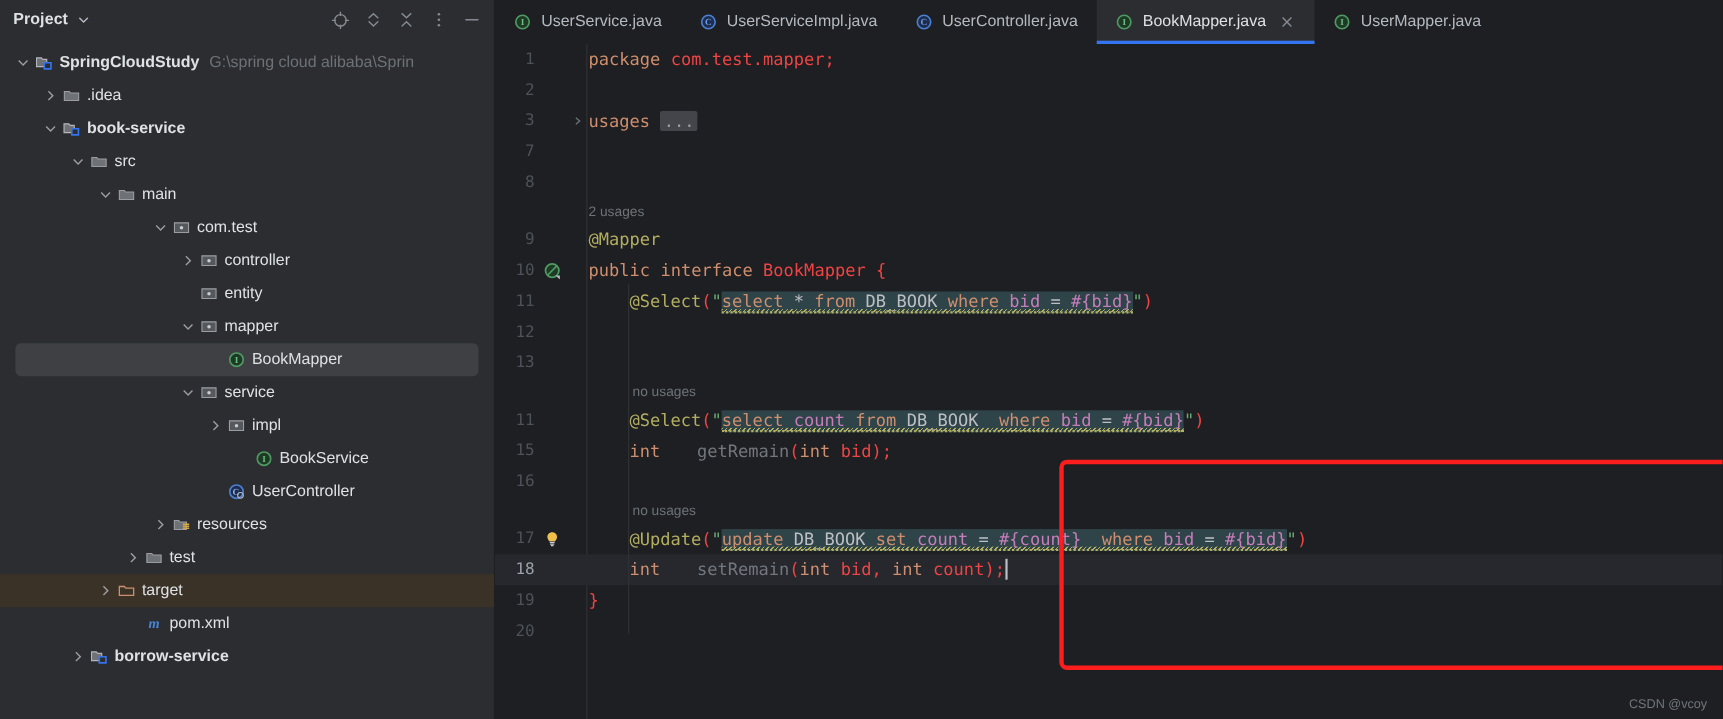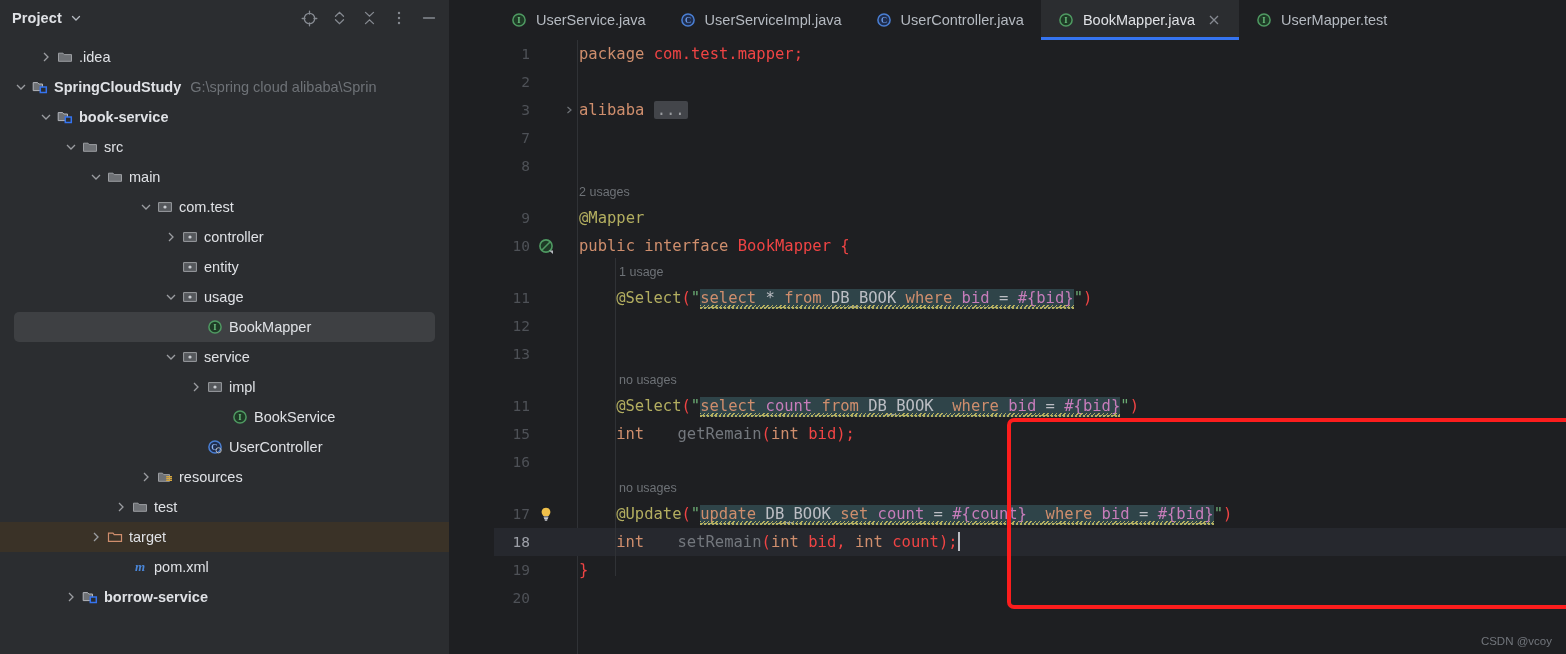--- a/index.html
+++ b/index.html
@@ -2,21 +2,21 @@
 <html><head>
 <meta charset="utf-8">
 <style>
   * { box-sizing: border-box; margin: 0; padding: 0; }
   html, body {
     width: 1566px; height: 654px;
     background: #1e1f22;
     font-family: "Liberation Sans", sans-serif;
     overflow: hidden;
   }
-  #app { position: relative; width: 1566px; height: 458px; display: flex; gap: 44px; }
+  #app { position: relative; width: 1566px; height: 458px; display: flex; }
 
   
   #sidebar {
     width: 450px; height: 654px;
     background: #2b2d30;
     position: relative;
     flex: 0 0 450px;
     border-right: 1px solid #1e1f22;
   }
   #sidebar-header {
@@ -174,50 +174,50 @@
         <span class="sb-tool">
           <svg width="16" height="16" viewBox="0 0 16 16">
               <path d="M2.5 8 H13.5" stroke="#868a91" stroke-width="1.3" stroke-linecap="round"></path>
             </svg>
         </span>
       </div>
     </div>
 
     <div id="tree">
         <div class="row">
-          <span class="arrow" style="margin-left: 37px;">
-            <svg width="16" height="16" viewBox="0 0 16 16">
-              <path d="M6 4 L10 8 L6 12" fill="none" stroke="#9b9da1" stroke-width="1.3"></path>
-            </svg>
-          </span>
-          <span class="ico">
-            <svg width="16" height="16" viewBox="0 0 16 16">
-              <path d="M1.5 4.2 H6 L7.2 5.6 H14.5 V12.3 H1.5 Z" fill="#6e7175" stroke="#9b9da1" stroke-width="1"></path>
-            </svg>
-          </span>
-          <span class="lbl">.idea</span>
-        </div>
-        <div class="row">
           <span class="arrow" style="margin-left: 12px;">
             <svg width="16" height="16" viewBox="0 0 16 16">
               <path d="M4 6 L8 10 L12 6" fill="none" stroke="#9b9da1" stroke-width="1.3"></path>
             </svg>
           </span>
           <span class="ico">
             <svg width="16" height="16" viewBox="0 0 16 16">
               <path d="M1.2 3.6 H5.6 L6.8 5 H10.5 V11.6 H1.2 Z" fill="#6e7175" stroke="#b3b6bb" stroke-width="1"></path>
               <path d="M8.3 8.0 H14.3 V13.6 H8.3 Z" fill="#2b2d30" stroke="#3574f0" stroke-width="1.5"></path>
             </svg>
           </span>
           <span class="lbl bold">SpringCloudStudy</span>
           <span class="path">G:\spring cloud alibaba\Sprin</span>
         </div>
         <div class="row">
           <span class="arrow" style="margin-left: 37px;">
             <svg width="16" height="16" viewBox="0 0 16 16">
+              <path d="M6 4 L10 8 L6 12" fill="none" stroke="#9b9da1" stroke-width="1.3"></path>
+            </svg>
+          </span>
+          <span class="ico">
+            <svg width="16" height="16" viewBox="0 0 16 16">
+              <path d="M1.5 4.2 H6 L7.2 5.6 H14.5 V12.3 H1.5 Z" fill="#6e7175" stroke="#9b9da1" stroke-width="1"></path>
+            </svg>
+          </span>
+          <span class="lbl">.idea</span>
+        </div>
+        <div class="row">
+          <span class="arrow" style="margin-left: 37px;">
+            <svg width="16" height="16" viewBox="0 0 16 16">
               <path d="M4 6 L8 10 L12 6" fill="none" stroke="#9b9da1" stroke-width="1.3"></path>
             </svg>
           </span>
           <span class="ico">
             <svg width="16" height="16" viewBox="0 0 16 16">
               <path d="M1.2 3.6 H5.6 L6.8 5 H10.5 V11.6 H1.2 Z" fill="#6e7175" stroke="#b3b6bb" stroke-width="1"></path>
               <path d="M8.3 8.0 H14.3 V13.6 H8.3 Z" fill="#2b2d30" stroke="#3574f0" stroke-width="1.5"></path>
             </svg>
           </span>
           <span class="lbl bold">book-service</span>
@@ -291,21 +291,21 @@
             <svg width="16" height="16" viewBox="0 0 16 16">
               <path d="M4 6 L8 10 L12 6" fill="none" stroke="#9b9da1" stroke-width="1.3"></path>
             </svg>
           </span>
           <span class="ico">
             <svg width="16" height="16" viewBox="0 0 16 16">
               <path d="M1.6 3.6 H14.4 V12.4 H1.6 Z" fill="#55585c" stroke="#9b9da1" stroke-width="1"></path>
               <circle cx="8" cy="8" r="1.6" fill="#c9ccd1"></circle>
             </svg>
           </span>
-          <span class="lbl">usage</span>
+          <span class="lbl">mapper</span>
         </div>
         <div class="row selected">
           <span class="arrow" style="margin-left: 173px;"></span>
           <span class="ico">
             <svg width="16" height="16" viewBox="0 0 16 16">
               <circle cx="8" cy="8" r="6.1" fill="#1e3a26" stroke="#4f9a62" stroke-width="1.5"></circle>
               <text x="8" y="11.1" fill="#6cbf7e" font-size="8.5" font-family="Liberation Serif, serif" font-weight="bold" text-anchor="middle">I</text>
             </svg>
           </span>
           <span class="lbl">BookMapper</span>
@@ -469,21 +469,21 @@
             </svg>
           </span>
         </div>
         <div class="tab">
           <span style="display: flex;">
             <svg width="16" height="16" viewBox="0 0 16 16">
               <circle cx="8" cy="8" r="6.1" fill="#1e3a26" stroke="#4f9a62" stroke-width="1.5"></circle>
               <text x="8" y="11.1" fill="#6cbf7e" font-size="8.5" font-family="Liberation Serif, serif" font-weight="bold" text-anchor="middle">I</text>
             </svg>
           </span>
-          <span class="tlbl">UserMapper.test</span>
+          <span class="tlbl">UserMapper.java</span>
         </div>
       </div>
 
     <div id="code-pane">
       <div id="gutter-sep"></div>
       <div id="code-lines">
           <div class="code-row">
             <span class="lnum">1</span>
             <span class="codetext" style="left: 85px;"><span class="kw">package</span> <span class="ident">com.test.mapper</span><span class="ident">;</span></span>
           </div>
@@ -491,21 +491,21 @@
             <span class="lnum">2</span>
             <span class="codetext" style="left: 85px;"></span>
           </div>
           <div class="code-row">
             <span class="lnum">3</span>
             <span class="fold">
               <svg width="10" height="10" viewBox="0 0 10 10">
                 <path d="M3.5 2 L7 5 L3.5 8" stroke="#6e7277" stroke-width="1.2" fill="none"></path>
               </svg>
             </span>
-            <span class="codetext" style="left: 85px;"><span class="kw">alibaba</span> <span style="background: rgb(67, 69, 74); color: rgb(155, 157, 161); border-radius: 2px; padding: 0px 3px;">...</span></span>
+            <span class="codetext" style="left: 85px;"><span class="kw">usages</span> <span style="background: rgb(67, 69, 74); color: rgb(155, 157, 161); border-radius: 2px; padding: 0px 3px;">...</span></span>
           </div>
           <div class="code-row">
             <span class="lnum">7</span>
             <span class="codetext" style="left: 85px;"></span>
           </div>
           <div class="code-row">
             <span class="lnum">8</span>
             <span class="codetext" style="left: 85px;"></span>
           </div>
           <div class="hint-row">
@@ -519,23 +519,20 @@
             <span class="lnum">10</span>
             <span class="gutter-ico">
               <svg width="16" height="16" viewBox="0 0 16 16">
                 <circle cx="8" cy="8" r="6.1" fill="#1e3a26" stroke="#4f9a62" stroke-width="1.6"></circle>
                 <path d="M4 12 L12 4" fill="none" stroke="#4f9a62" stroke-width="1.6"></path>
                 <path d="M11 12.5 L15 12.5 L15 16 Z" fill="#b6babf"></path>
               </svg>
             </span>
             <span class="codetext" style="left: 85px;"><span class="kw">public</span> <span class="kw">interface</span> <span class="ident">BookMapper</span> <span class="ident">{</span></span>
           </div>
-          <div class="hint-row">
-            <span class="hint ind1">1 usage</span>
-          </div>
           <div class="code-row">
             <span class="lnum">11</span>
             <span class="codetext" style="left: 122.2px;"><span class="anno">@Select</span><span class="ident">(</span><span class="str">"</span><span class="sql"><span class="skw">select</span> <span class="splain">*</span> <span class="skw">from</span> <span class="stbl">DB_BOOK</span> <span class="skw">where</span> <span class="scol">bid</span> <span class="splain">=</span> <span class="scol">#{bid}</span><span class="sql-wavy"></span></span><span class="str">"</span><span class="ident">)</span></span>
           </div>
           <div class="code-row">
             <span class="lnum">12</span>
           </div>
           <div class="code-row">
             <span class="lnum">13</span>
             <span class="codetext" style="left: 122.2px;"></span>

